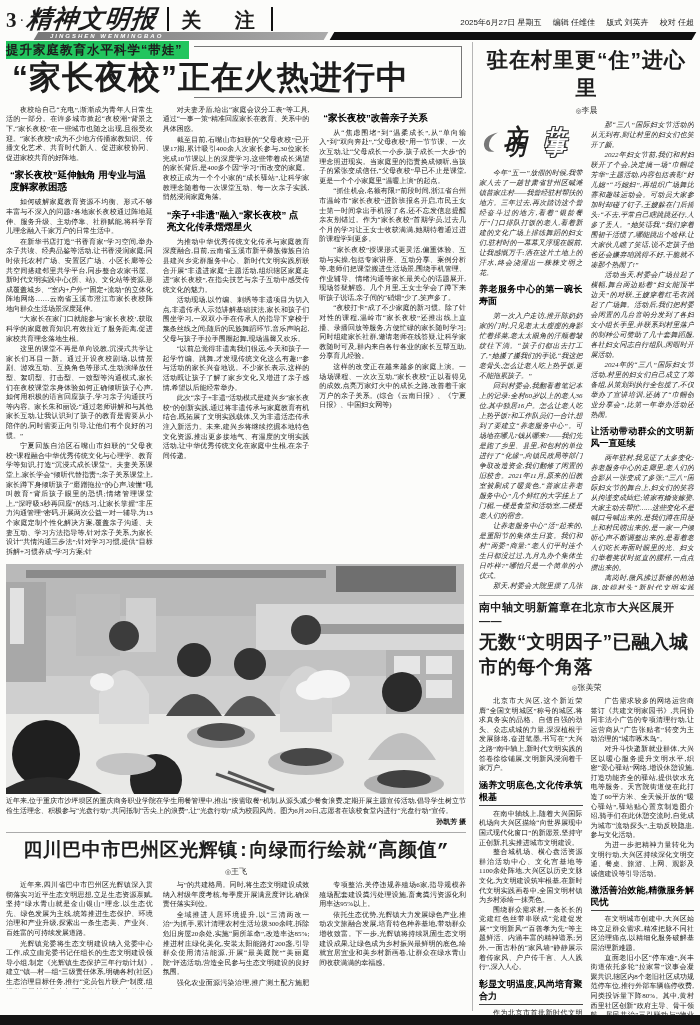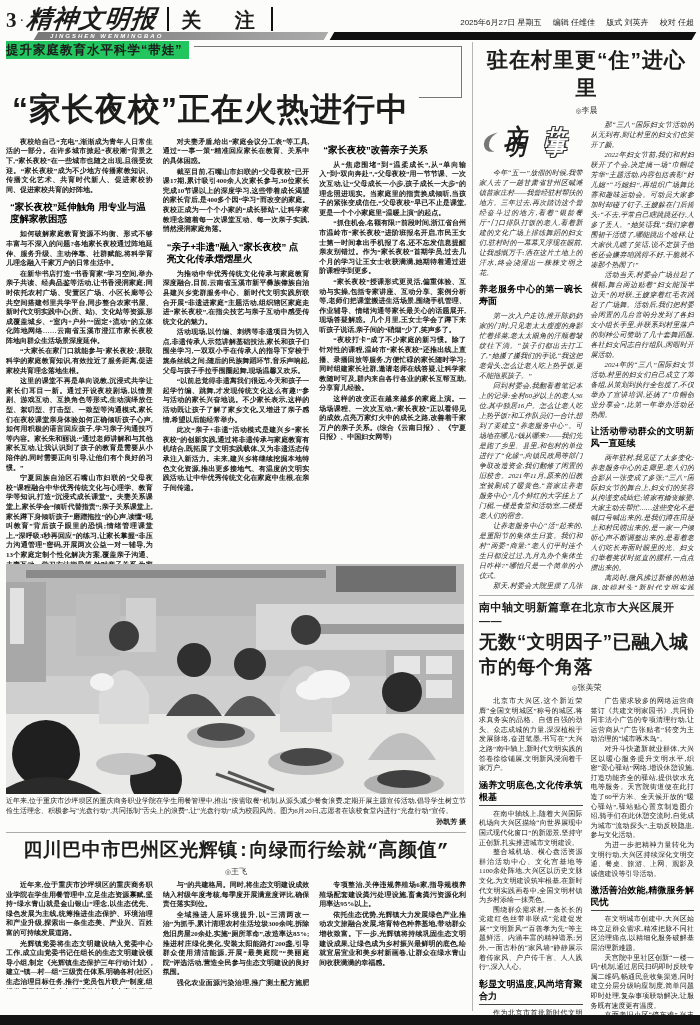--- a/index.html
+++ b/index.html
@@ -25,24 +25,24 @@
   
   .content { display:flex; height:971px; }
   .col-left { width:460px; }
   .v-divider { width:1px; background:#b5b5b5; margin:2px 6px 0 6px; }
   .col-right { flex:1; }
 
   
   .main-art { position:relative; height:520px; }
   .ma-headbox { position:absolute; left:188px; top:6px; width:268px; height:52px; border-top:1px solid #777; border-right:1px solid #777; border-bottom:1px solid #777; }
   .ma-kicker { font-family:"Liberation Sans","DejaVu Sans",sans-serif; font-size:12.5px; font-weight:bold; letter-spacing:1px; padding-top:1px; background:#22c55e; display:inline-block; position:relative; z-index:2; padding-right:6px; }
-  .ma-headline { font-family:"Liberation Sans","DejaVu Sans",sans-serif; font-size:32px; font-weight:900; letter-spacing:1px; line-height:1.15; position:relative; z-index:2; background:#fcfcfa; display:inline-block; padding-right:10px; margin-left:6px;margin-top:32px; }
+  .ma-headline { font-family:"Liberation Sans","DejaVu Sans",sans-serif; font-size:32px; font-weight:900; letter-spacing:1px; line-height:1.15; position:relative; z-index:2; background:#fcfcfa; display:inline-block; padding-right:10px; margin-left:6px; }
   .ma-cols { display:flex; gap:10px; margin-top:10px; height:450px; overflow:hidden; }
   .ncol { flex:1; font-size:7px; line-height:9.6px; text-align:justify; overflow:hidden; }
-  .ncol p { text-indent:2em; margin-bottom:1px; color:#222;font-weight:bold; }
+  .ncol p { text-indent:2em; margin-bottom:1px; color:#222; }
   .ncol h4 { font-family:"Liberation Sans","DejaVu Sans",sans-serif; font-size:9.5px; line-height:12px; text-align:left; margin:6px 4px 5px 4px; color:#000; }
 
   
   .photo { margin-top:4px; width:458px; height:230px; background:#c9c9c9; position:relative; overflow:hidden; }
   .photo svg { display:block; }
   .caption { font-size:7px; line-height:9.5px; text-align:justify; margin-top:3px; color:#222; }
   .credit { text-align:right; font-weight:bold; font-size:7px; margin-top:1px; }
   .h-divider { border-top:1px solid #aaa; margin:5px 0 4px 0; }
 
   
@@ -191,21 +191,21 @@
       <div class="caption">近年来,位于重庆市沙坪坝区的重庆商务职业学院在学生用餐管理中,推出“按需取餐”机制,从源头减少餐食浪费,定期开展主题宣传活动,倡导学生树立节俭生活理念、积极参与“光盘行动”,共同抵制“舌尖上的浪费”,让“光盘行动”成为校园风尚。图为6月20日,志愿者在该校食堂内进行“光盘行动”宣传。</div>
       <div class="credit">孙凯芳 摄</div>
 
       <div class="h-divider"></div>
 
       <div>
         <div class="bot-headline">四川巴中市巴州区光辉镇:向绿而行绘就“高颜值”</div>
         <div class="byline"><span class="ring">◎</span><span>王飞</span></div>
         <div class="bot-cols">
           <div class="ncol">
-              <p>近年来,位于重庆市沙坪坝区的重庆商务职业学院在学生用餐管理中,立足生态资源禀赋,坚持“绿水青山就是金山银山”理念,以生态优先、绿色发展为主线,统筹推进生态保护、环境治理和产业升级,探索出一条生态美、产业兴、百姓富的可持续发展道路。</p>
+              <p>近年来,四川省巴中市巴州区光辉镇深入贯彻落实习近平生态文明思想,立足生态资源禀赋,坚持“绿水青山就是金山银山”理念,以生态优先、绿色发展为主线,统筹推进生态保护、环境治理和产业升级,探索出一条生态美、产业兴、百姓富的可持续发展道路。</p>
               <p>光辉镇党委将生态文明建设纳入党委中心工作,成立由党委书记任组长的生态文明建设领导小组,制定《光辉镇生态保护三年行动计划》,建立“镇—村—组”三级责任体系,明确各村(社区)生态治理目标任务,推行“党员包片联户”制度,组织党员干部带头参与环境整治、生态宣传等活动,形成“支部引领、党员带头、群众参</p>
             </div>
           <div class="ncol">
               <p>与”的共建格局。同时,将生态文明建设成效纳入村级年度考核,每季度开展满意度评比,确保责任落实到位。</p>
               <p>全域推进人居环境提升,以“三清两改一治”为抓手,累计清理农村生活垃圾300余吨,拆除危旧房屋20余处,实施“厕所革命”,改造率达85%;推进村庄绿化美化,安装太阳能路灯200盏,引导群众使用清洁能源,开展“最美庭院”“美丽庭院”评选活动,营造全民参与生态文明建设的良好氛围。</p>
               <p>强化农业面源污染治理,推广测土配方施肥技术,减少化肥使用量15%;完善病虫害绿色防治体系,严禁秸秆焚烧,开展畜禽养殖</p>
             </div>
           <div class="ncol">
               <p>专项整治,关停违规养殖场6家,指导规模养殖场配套建设粪污处理设施,畜禽粪污资源化利用率达95%以上。</p>
               <p>依托生态优势,光辉镇大力发展绿色产业,推动农文旅融合发展,培育特色种养基地,带动群众增收致富。下一步,光辉镇将持续巩固生态文明建设成果,让绿色成为乡村振兴最鲜明的底色,绘就宜居宜业和美乡村新画卷,让群众在绿水青山间收获满满的幸福感。</p>
@@ -266,21 +266,20 @@
               <p>围绕群众需求村,一条长长的党建红色丝带串联成“党建促发展”“文明新风”“百善孝为先”等主题鲜活、内涵丰富的精神谱系;另外,一面古朴的“家风墙”静静展示着传家风、户户传千言、人人践行”,深入人心。</p>
               <h4>彰显文明温度,风尚培育聚合力</h4>
               <p>作为北京市首批新时代文明实践示范区,总面积7200平方米的新时代文明实践中心,像一座精神乐园,向居民敞开大门,设备齐全、分区明晰:音乐室、图书馆、舞蹈室等一应俱全。近年来,这里已累计服务辖区干部群众3.6万余人次。</p>
             </div>
           <div class="acol">
               <p>广告需求较多的网络运营商签订《共建文明家园书》,共同协同非法小广告的专项清理行动,让运营商从“广告张贴者”转变为主动治理的“城市啄木鸟”。</p>
               <p>对升斗快递新就业群体,大兴区以暖心服务提升文明水平,织密“爱心驿站”网络,增设休憩设施,打造功能齐全的驿站,提供饮水充电等服务。天宫院街道便在此打造了60平方米、全天候开放的“暖心驿站”,驿站贴心置京制造图介绍,骑手们在此休憩交流时,自觉成为城市“流动探头”,主动反映隐患,参与文化活动。</p>
               <p>为进一步把精神力量转化为文明行动,大兴区持续深化文明交通、餐桌、旅游、上网、观影及诚信建设等引导活动。</p>
               <h4>激活善治效能,精微服务解民忧</h4>
               <p>在文明城市创建中,大兴区始终立足群众需求,精准把脉不同社区治理痛点,以精细化服务破解基层治理新难题。</p>
-              <p>天宫院中里社区创新“一楼一码”机制,通过居民扫码即时反映专属二维码,畅通民意收集渠道,同时建立分层分级响应制度,简单问题即时处理,复杂事项联动解决,让服务既有速度更有温度。</p>
               <p>直面老旧小区“停车难”,兴丰街道依托多轮“拉家常”议事会凝聚共识,辖区内8个老旧社区成功规范停车位,推行外部车辆临停收费,同类投诉量下降80%。其中,黄村西里社区创新“政府主导、骨干领航、居民共治”三引联动与“物业+专业公司”双轨管理模式,智能道闸与“潮汐停车位”协同发力,实现车辆“回家有位”。</p>
             </div>
         </div>
       </div>
     </div>
   </div>
 
   <div class="bottom-bar"></div>
 </div>
 

